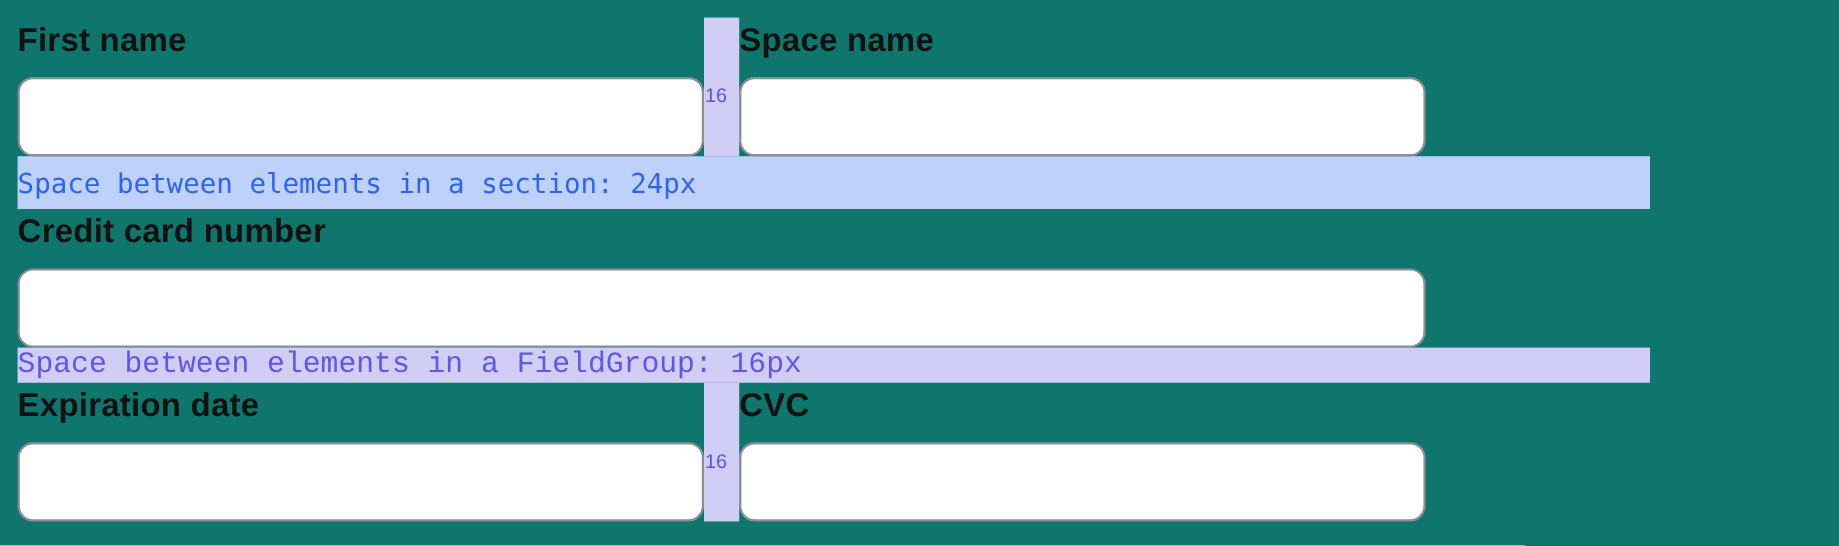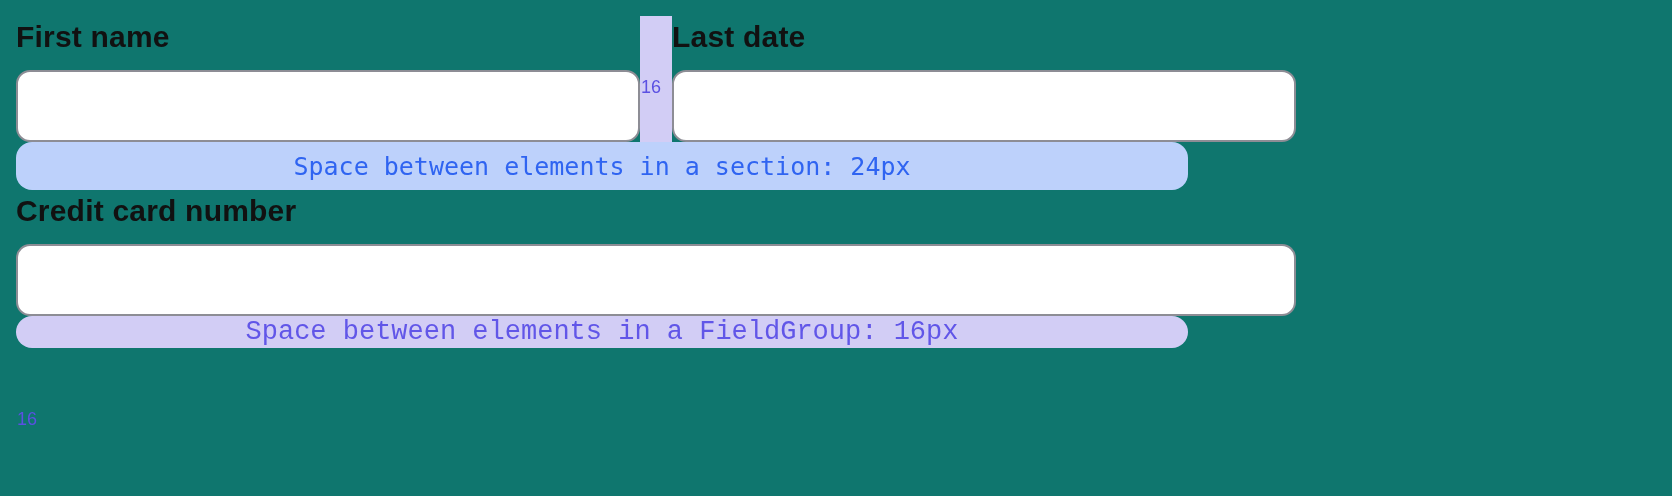--- a/index.html
+++ b/index.html
@@ -60,26 +60,25 @@
     top: 56px;
     left: 1px;
     font-size: 18px;
     line-height: 30px;
     color: #5b50e2;
     font-family: "Liberation Sans", sans-serif;
   }
 
   
   .band {
-    width: 1172px;
+    width: 1484px;
     display: flex;
     align-items: center;
-    justify-content: center;
+    justify-content: flex-start;
     box-sizing: border-box;
-    border-radius: 16px;
   }
   .band-section {
     height: 48px;
     background: #bdd1fb;
   }
   .band-section .band-text {
     font-family: "DejaVu Sans Mono", monospace;
     font-size: 25px;
     color: #2f64f1;
   }
@@ -101,38 +100,46 @@
 
     <div class="field-row">
       <div class="field">
         <label class="field-label">First name</label>
         <input class="text-input" type="text" aria-label="First name" style="">
       </div>
       <div class="vgap">
         <span class="vgap-label">16</span>
       </div>
       <div class="field">
-        <label class="field-label">Last date</label>
+        <label class="field-label">Space name</label>
         <input class="text-input" type="text" aria-label="Last name" style="">
       </div>
     </div>
 
     <div class="band band-section">
       <span class="band-text">Space between elements in a section: 24px</span>
     </div>
 
     <div class="field full">
       <label class="field-label">Credit card number</label>
       <input class="text-input" type="text" aria-label="Credit card number" style="">
     </div>
 
     <div class="band band-group">
       <span class="band-text">Space between elements in a FieldGroup: 16px</span>
     </div>
 
     <div class="field-row">
+      <div class="field">
+        <label class="field-label">Expiration date</label>
+        <input class="text-input" type="text" aria-label="Expiration date" style="">
+      </div>
       <div class="vgap">
         <span class="vgap-label">16</span>
+      </div>
+      <div class="field">
+        <label class="field-label">CVC</label>
+        <input class="text-input" type="text" aria-label="CVC" style="">
       </div>
     </div>
 
   </div>
 </div>
 
 </body></html>

